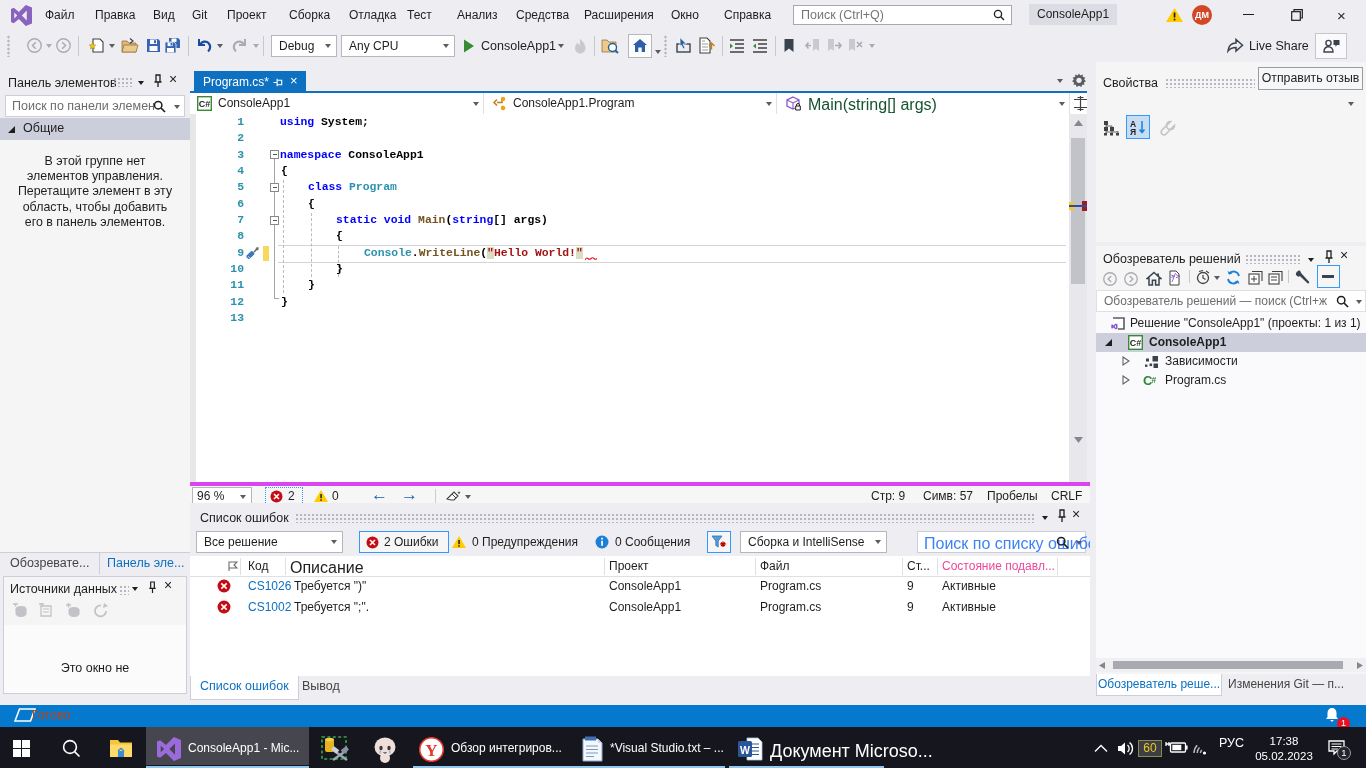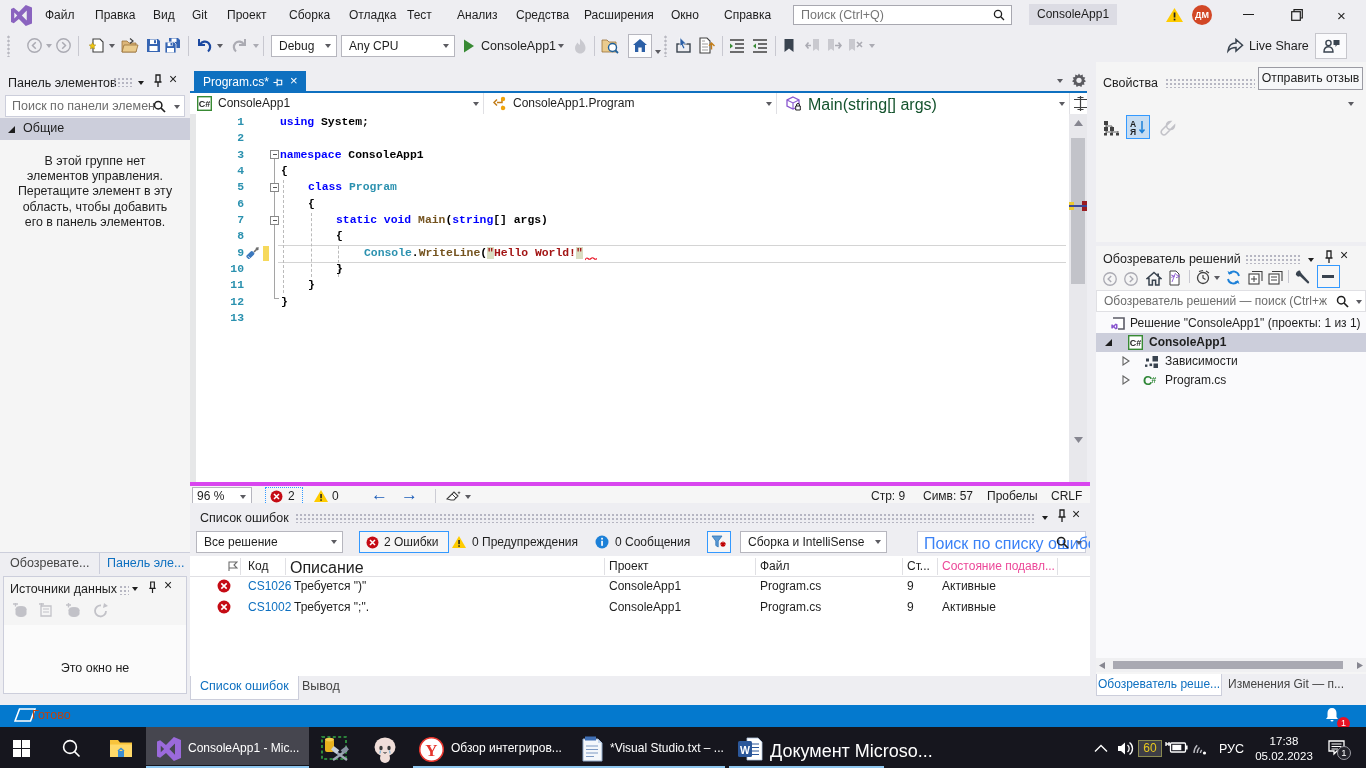--- a/index.html
+++ b/index.html
@@ -763,20 +763,20 @@
       <rect x="6.5" y="3" width="15" height="9" rx="1" fill="none" stroke="#fff" stroke-width="1.3"></rect>
       <rect x="21.8" y="5.5" width="1.8" height="4" fill="#fff"></rect>
       <rect x="8.3" y="4.8" width="9" height="5.4" fill="#fff"></rect>
     </svg>
   <svg class="abs" style="left:1192px;top:13px;" width="17" height="15" viewBox="0 0 17 15">
       <g fill="none" stroke="#B9B9BF" stroke-width="1.4">
         <path d="M2,13 A11,11 0 0 1 5.2,5.2 M5.2,13 A8,8 0 0 1 7.5,7.6 M8.4,13 A5,5 0 0 1 9.8,10"></path>
       </g>
       <circle cx="12.5" cy="13" r="1.6" fill="#fff"></circle>
     </svg>
-  <div class="abs" style="left:1219px;top:15px;font-size:12.5px;color:#fff;">РУС</div>
+  <div class="abs" style="left:1219px;top:9px;font-size:12.5px;color:#fff;">РУС</div>
   <div class="abs" style="left:1253px;top:7px;width:62px;text-align:center;font-size:11.5px;color:#fff;line-height:15px;">17:38<br>05.02.2023</div>
   <svg class="abs" style="left:1328px;top:13px;" width="17" height="16" viewBox="0 0 17 16">
       <path d="M1,1 L16,1 L16,11 L9,11 L6,14 L6,11 L1,11 Z" fill="none" stroke="#fff" stroke-width="1.3"></path>
       <path d="M3.5,4 L13.5,4 M3.5,6.5 L13.5,6.5 M3.5,9 L10,9" stroke="#fff" stroke-width="1"></path>
     </svg>
   <div class="abs" style="left:1337px;top:19px;width:14px;height:14px;border-radius:50%;background:#23232B;border:1px solid #9B9BA3;box-sizing:border-box;color:#fff;font-size:9.5px;line-height:12px;text-align:center;">1</div>
 </div>
 
 </body></html>

